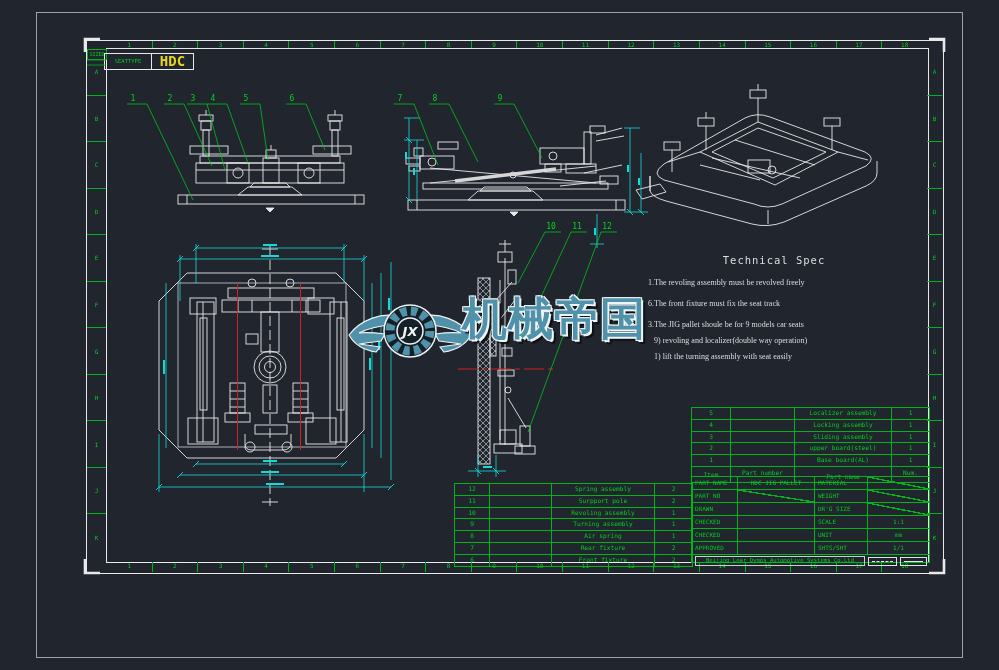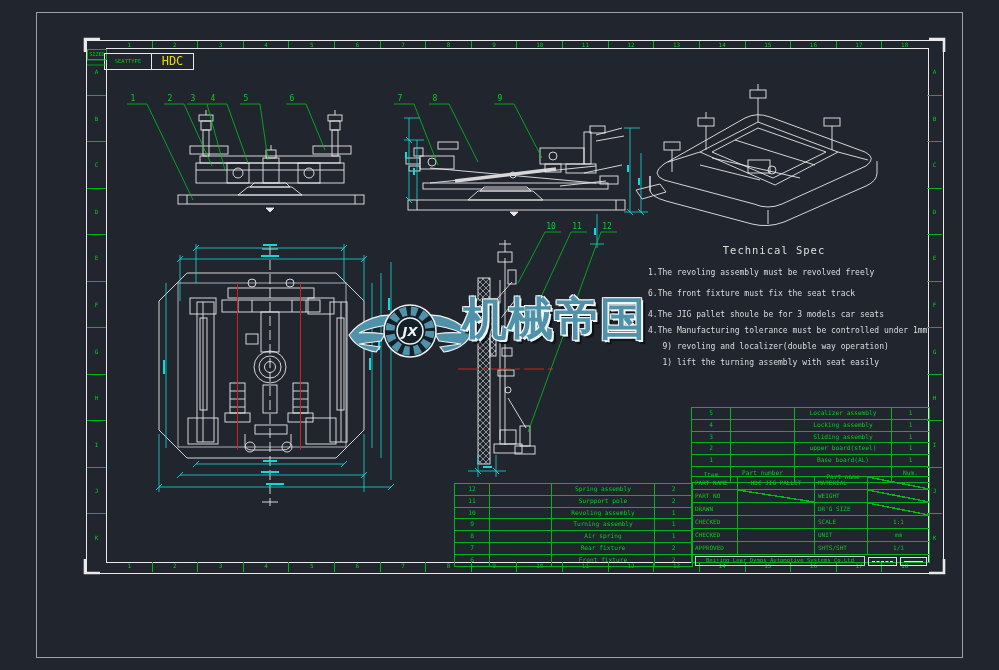--- a/index.html
+++ b/index.html
@@ -19,25 +19,25 @@
   .scale-left{left:87px;top:49px;width:19px;height:511px;flex-direction:column;}
   .scale-right{left:927px;top:49px;width:15px;height:511px;flex-direction:column;}
   .scale-left .cell,.scale-right .cell{flex:1;display:flex;align-items:center;justify-content:center;font-size:6px;}
   .scale-left .cell:not(:first-child),.scale-right .cell:not(:first-child){border-top:1px solid #00b41a;}
   
   .corner-label{left:87px;top:49px;width:18px;height:9px;border:1px solid #00b41a;color:#00cf1d;
                 font-size:5px;line-height:8px;text-align:center;overflow:hidden;}
   .seattype{left:104px;top:53px;width:88px;height:15px;border:1px solid #e9e9e9;display:flex;}
   .seattype .st-label{flex:0 0 46px;border-right:1px solid #e9e9e9;color:#00cf1d;font-size:5.5px;
                       line-height:14px;text-align:center;}
-  .seattype .st-value{flex:1;color:#e8d51d;font-size:12px;font-weight:normal;line-height:14px;text-align:center;}
-  
-  .techspec{left:648px;top:244px;width:282px;color:#dddddd;}
+  .seattype .st-value{flex:1;color:#e8d51d;font-size:14px;font-weight:bold;line-height:14px;text-align:center;}
+  
+  .techspec{left:648px;top:254px;width:282px;color:#dddddd;}
   .techspec .title{width:252px;text-align:center;font-size:10.5px;letter-spacing:1px;margin-bottom:9px;}
-  .spec-line{font-size:8px;line-height:16px;white-space:pre;}
+  .spec-line{font-size:8px;line-height:16px;white-space:pre;font-family:Liberation Serif, serif;}
   .spec-lines .spec-line:nth-child(-n+2){margin-bottom:5px;}
   
   .ptable{border:1px solid #00b41a;}
   .ptable-left{left:454px;top:483px;width:237px;}
   .ptable-right{left:691px;top:407px;width:237px;}
   .prow{display:grid;height:10.8px;}
   .prow:not(:first-child){border-top:1px solid #00b41a;}
   .ptable-left .prow{grid-template-columns:34px 62px 103px 1fr;}
   .ptable-right .prow{grid-template-columns:38px 64px 97px 1fr;}
   .prow span{font-size:6.2px;color:#00cf1d;text-align:center;line-height:10.5px;overflow:hidden;white-space:nowrap;}
@@ -434,22 +434,21 @@
         <line x1="87" y1="65" x2="106" y2="65"></line>
     </g>
   </svg>
 
   <div class="abs techspec">
     <div class="title">Technical Spec</div>
     <div class="spec-lines">
 
     <div class="spec-line">1.The revoling assembly must be revolved freely</div>
         <div class="spec-line">6.The front fixture must fix the seat track</div>
-        <div class="spec-line">4.The JIG pallet shoule be for 3 models car seats</div>
-        <div class="spec-line">4.The Manufacturing tolerance must be controlled under 1mm</div>
+        <div class="spec-line">3.The JIG pallet shoule be for 9 models car seats</div>
         <div class="spec-line">   9) revoling and localizer(double way operation)</div>
         <div class="spec-line">   1) lift the turning assembly with seat easily</div>
       </div>
   </div>
 
   <div class="abs ptable ptable-left">
 
   <div class="prow">
       <span>12</span>
       <span></span>

